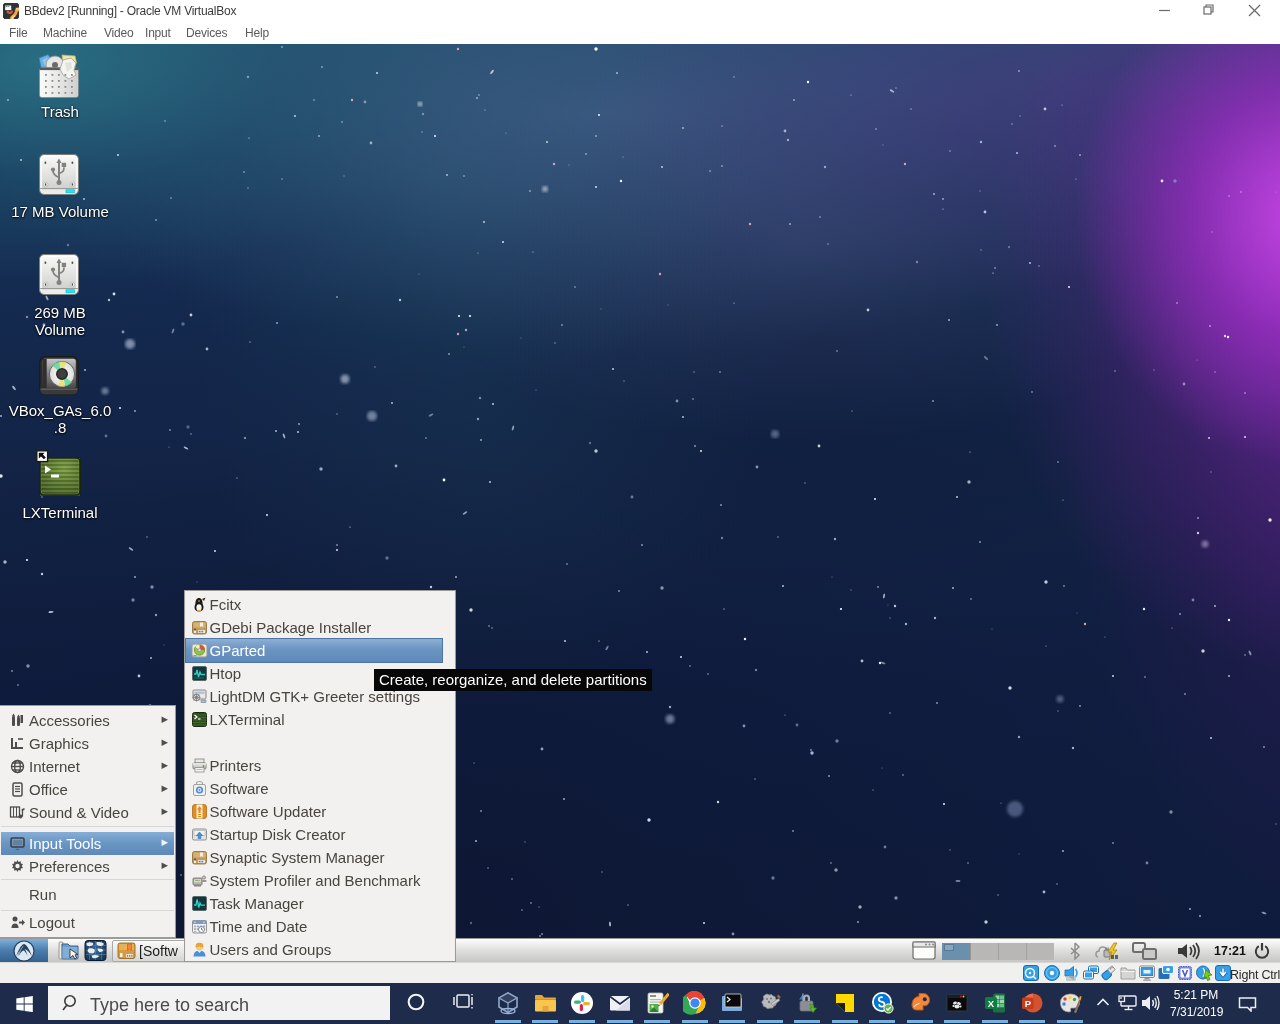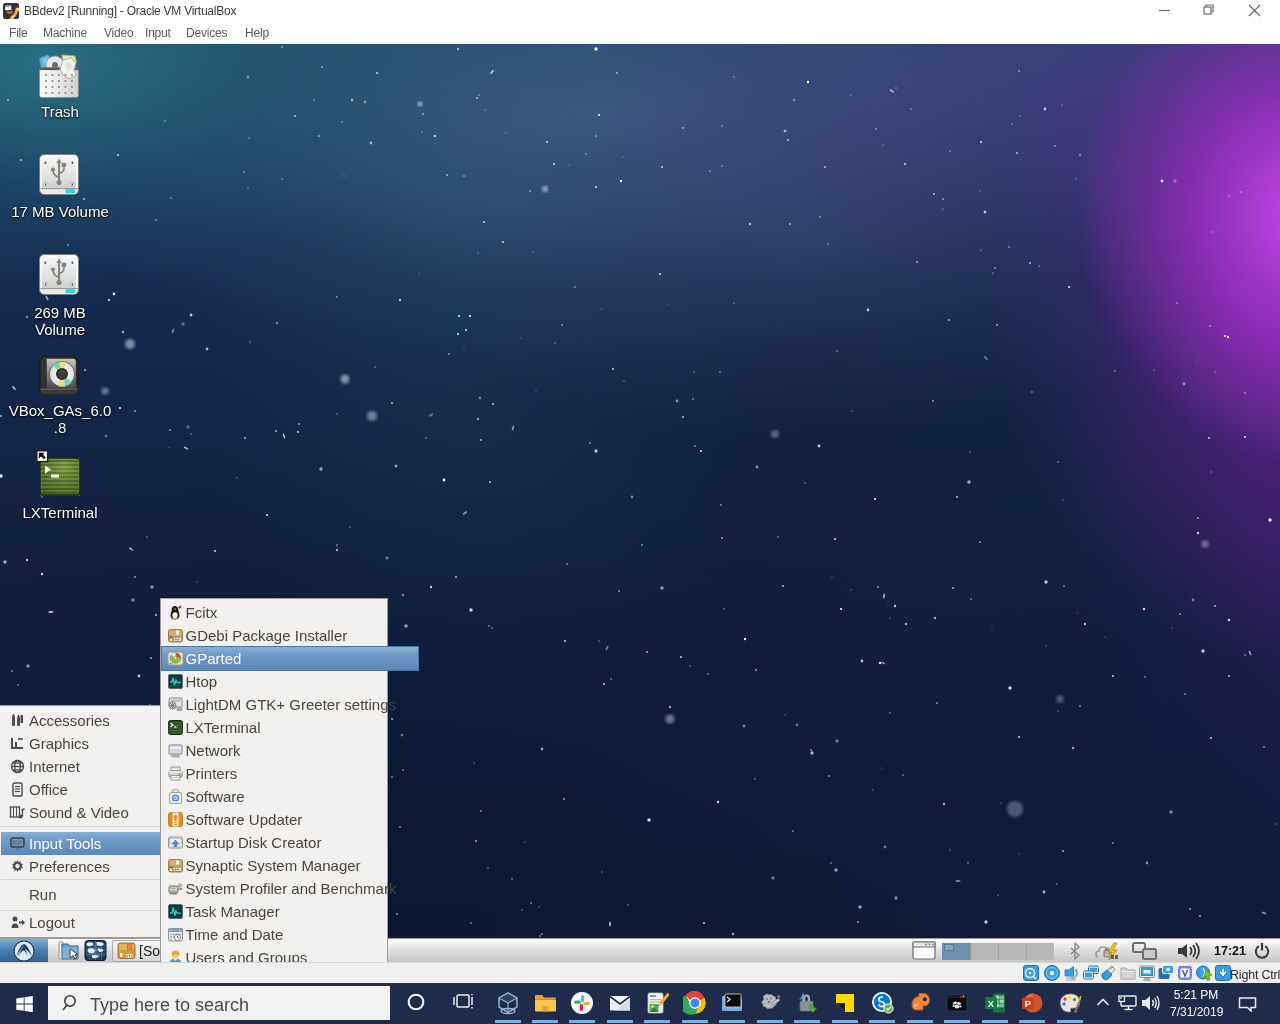--- a/index.html
+++ b/index.html
@@ -26,21 +26,21 @@
 #mainmenu { position:absolute; left:0; top:660.5px; width:176px; height:233.5px; background:#f2f1ef; border:1px solid #9c9a96; border-left:none; }
 .mm-item { position:absolute; left:1px; width:173px; height:23px; font-size:15px; color:#49443e; }
 .mm-item .txt { position:absolute; left:28px; top:3px; }
 .mm-item .arr { position:absolute; right:6px; top:5.5px; color:#4e4e4e; font-size:8.5px; }
 .mm-sep { position:absolute; left:1px; width:173px; height:1px; background:#d9d7d3; }
 .mm-hl { background:linear-gradient(#86aed6,#6b97c4 45%,#5d88b8); color:#fff; }
 .mm-hl .arr { color:#f2f6fa !important; }
 .mm-icon { position:absolute; left:8px; top:3px; width:17px; height:17px; }
 
 
-#submenu { position:absolute; left:160px; top:545.5px; width:228px; height:372px; background:#f2f1ef; border:1px solid #9c9a96;margin-top:8px; }
+#submenu { position:absolute; left:184px; top:545.5px; width:272px; height:372px; background:#f2f1ef; border:1px solid #9c9a96; }
 .sm-item { position:absolute; left:1px; width:256px; height:23px; font-size:15px; color:#49443e; }
 .sm-item .txt { position:absolute; left:23.5px; top:3px; white-space:nowrap; }
 .sm-icon { position:absolute; left:5px; top:3px; width:17px; height:17px; }
 .sm-hl { background:linear-gradient(#8cafd4,#6b94c2 45%,#5f89ba); color:#fff; outline:1px solid #4a77a8; }
 
 
 #tooltip { position:absolute; left:374px; top:625px; width:278px; height:22px; background:#070707; color:#fff; font-size:15px; line-height:22px; padding-left:5px; z-index:60; white-space:nowrap; }
 
 
 #vboxstatus { position:absolute; left:0; top:962px; width:1280px; height:21px; background:#f0f0ef; border-top:1px solid #d8d8d6; }
@@ -1003,32 +1003,20 @@
           <svg class="sm-icon" viewBox="0 0 17 17">
             <g>
               <rect x="1.5" y="1.5" width="14" height="14" rx="2" fill="#2d4a1e" stroke="#1a2a12" stroke-width="1"></rect>
               <path d="M1.5 4 h14 M1.5 6.5 h14 M1.5 9 h14 M1.5 11.5 h14 M1.5 14 h14" stroke="#426a2c" stroke-width="1"></path>
               <path d="M3.5 4 L6 6 L3.5 8" stroke="#fff" stroke-width="1.2" fill="none"></path>
               <line x1="7" y1="8" x2="9.5" y2="8" stroke="#fff" stroke-width="1.2"></line>
             </g>
           </svg>
           <span class="txt">LXTerminal</span>
         </div>
-        <div class="sm-item" style="top:140.5px;">
-          <svg class="sm-icon" viewBox="0 0 17 17">
-            <g>
-              <rect x="2" y="3" width="13" height="9" rx="1" fill="#e6e6e4" stroke="#808080" stroke-width="1"></rect>
-              <rect x="3.5" y="4.5" width="10" height="6" fill="#c8d8e8"></rect>
-              <rect x="3.5" y="4.5" width="10" height="2.5" fill="#e8f0f8"></rect>
-              <rect x="6.5" y="12" width="4" height="1.5" fill="#b0b0ae"></rect>
-              <rect x="4.5" y="13.5" width="8" height="1.5" rx="0.5" fill="#c8c8c6" stroke="#888" stroke-width="0.6"></rect>
-            </g>
-          </svg>
-          <span class="txt">Network</span>
-        </div>
         <div class="sm-item" style="top:163.5px;">
           <svg class="sm-icon" viewBox="0 0 17 17">
             <g>
               <rect x="4" y="2" width="9" height="4" fill="#e8e8e6" stroke="#808080" stroke-width="0.8"></rect>
               <rect x="2" y="6" width="13" height="6" rx="1" fill="#d0d0ce" stroke="#787876" stroke-width="0.9"></rect>
               <rect x="2" y="6" width="13" height="2.5" fill="#e2e2e0"></rect>
               <circle cx="12.5" cy="9" r="0.9" fill="#6a9a3a"></circle>
               <rect x="4" y="10.5" width="9" height="4.5" fill="#f5f5f3" stroke="#8a8a88" stroke-width="0.8"></rect>
               <line x1="5.5" y1="12.5" x2="11.5" y2="12.5" stroke="#aaa" stroke-width="0.8"></line>
             </g>
@@ -1136,20 +1124,21 @@
               <circle cx="8.5" cy="5.5" r="3.8" fill="#f5c97a"></circle>
               <path d="M4.7 5 Q4.7 1.8 8.5 1.8 Q12.3 1.8 12.3 5 L12.3 6 Q10.5 6.5 8.5 5.2 Q6.5 6.5 4.7 6 Z" fill="#e8a33a"></path>
               <path d="M2.5 15.5 Q2.5 9.5 8.5 9.5 Q14.5 9.5 14.5 15.5 Z" fill="#4a90d9"></path>
               <path d="M6.5 9.8 L8.5 12 L10.5 9.8 Q8.5 8.8 6.5 9.8 Z" fill="#f0f0ec"></path>
             </g>
           </svg>
           <span class="txt">Users and Groups</span>
         </div>
       </div>
 
+    <div id="tooltip">Create, reorganize, and delete partitions</div>
   </div>
 
   <div id="vboxstatus">
     <svg class="abs" style="left:1023px;top:2px;" width="210" height="17" viewBox="0 0 210 17">
         <g transform="translate(0,0)">
           <rect x="0.5" y="0.5" width="15" height="15" rx="2.5" fill="#35a0e8" stroke="#1a6fb0" stroke-width="1"></rect>
           <circle cx="7" cy="8" r="4.5" fill="none" stroke="#fff" stroke-width="1.4"></circle>
           <circle cx="7" cy="8" r="1.2" fill="#fff"></circle>
           <path d="M10.5 11.5 L13 14" stroke="#fff" stroke-width="1.4"></path>
         </g>

